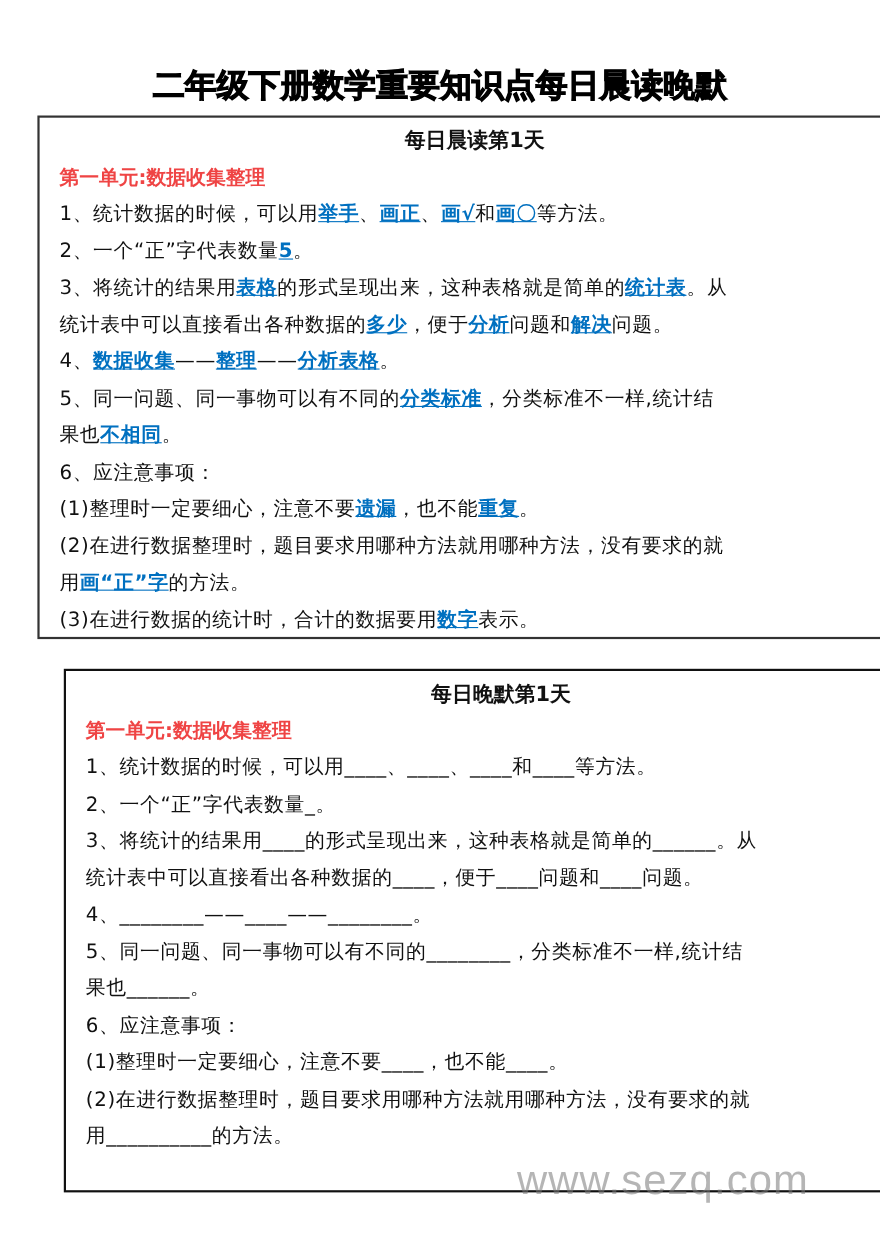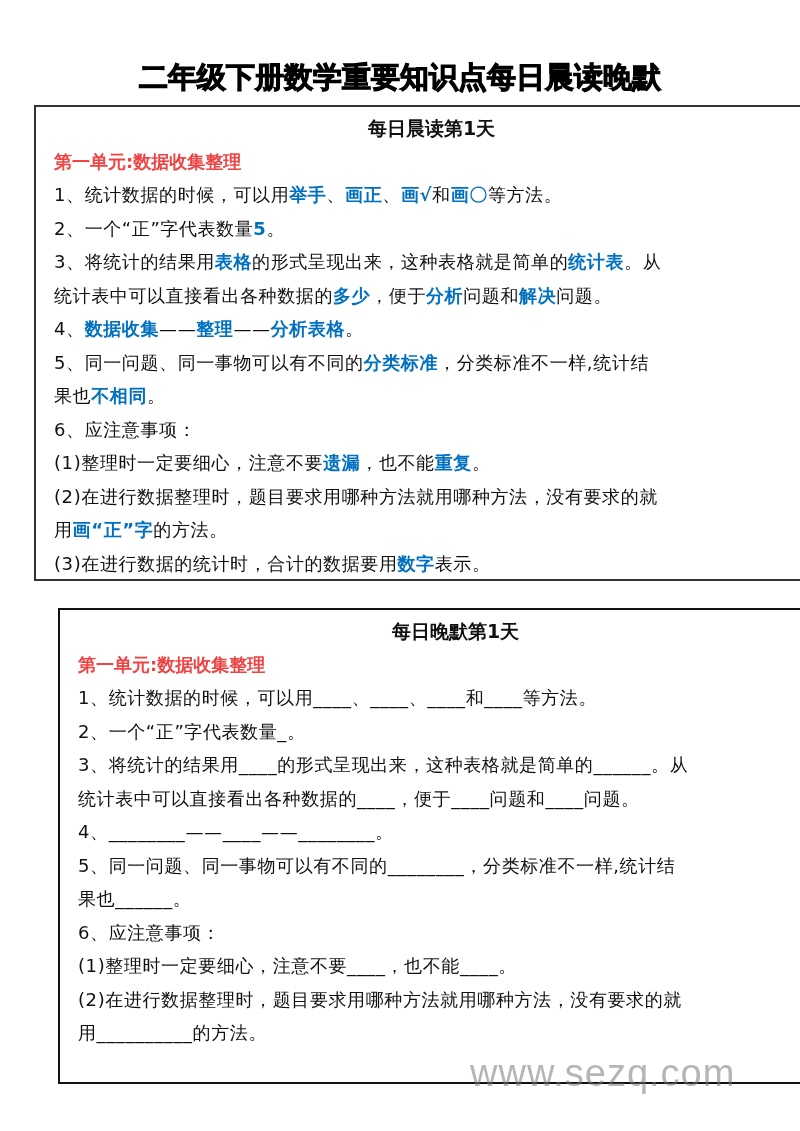--- a/index.html
+++ b/index.html
@@ -26,21 +26,21 @@
     font-weight: bold;
   }
   .unit {
     color: #ef4444; font-weight: bold; font-size: 18px; line-height: 33px;
   }
   .line {
     font-size: 18px; line-height: 33.5px; white-space: pre-wrap; color: #111;
     letter-spacing: 0.6px;
   }
   .ans {
-    color: #0070c0; font-weight: bold; 
+    color: #0070c0; font-weight: bold; text-decoration: underline;
     text-decoration-color: #0070c0;
   }
   .watermark {
     position: absolute; left: 470px; top: 1052px;
     font-family: "Liberation Sans", sans-serif; font-size: 38px;
     color: rgba(120,120,120,0.55); letter-spacing: 1px; text-align: center;
   }
 </style>
 </head>
 <body>

